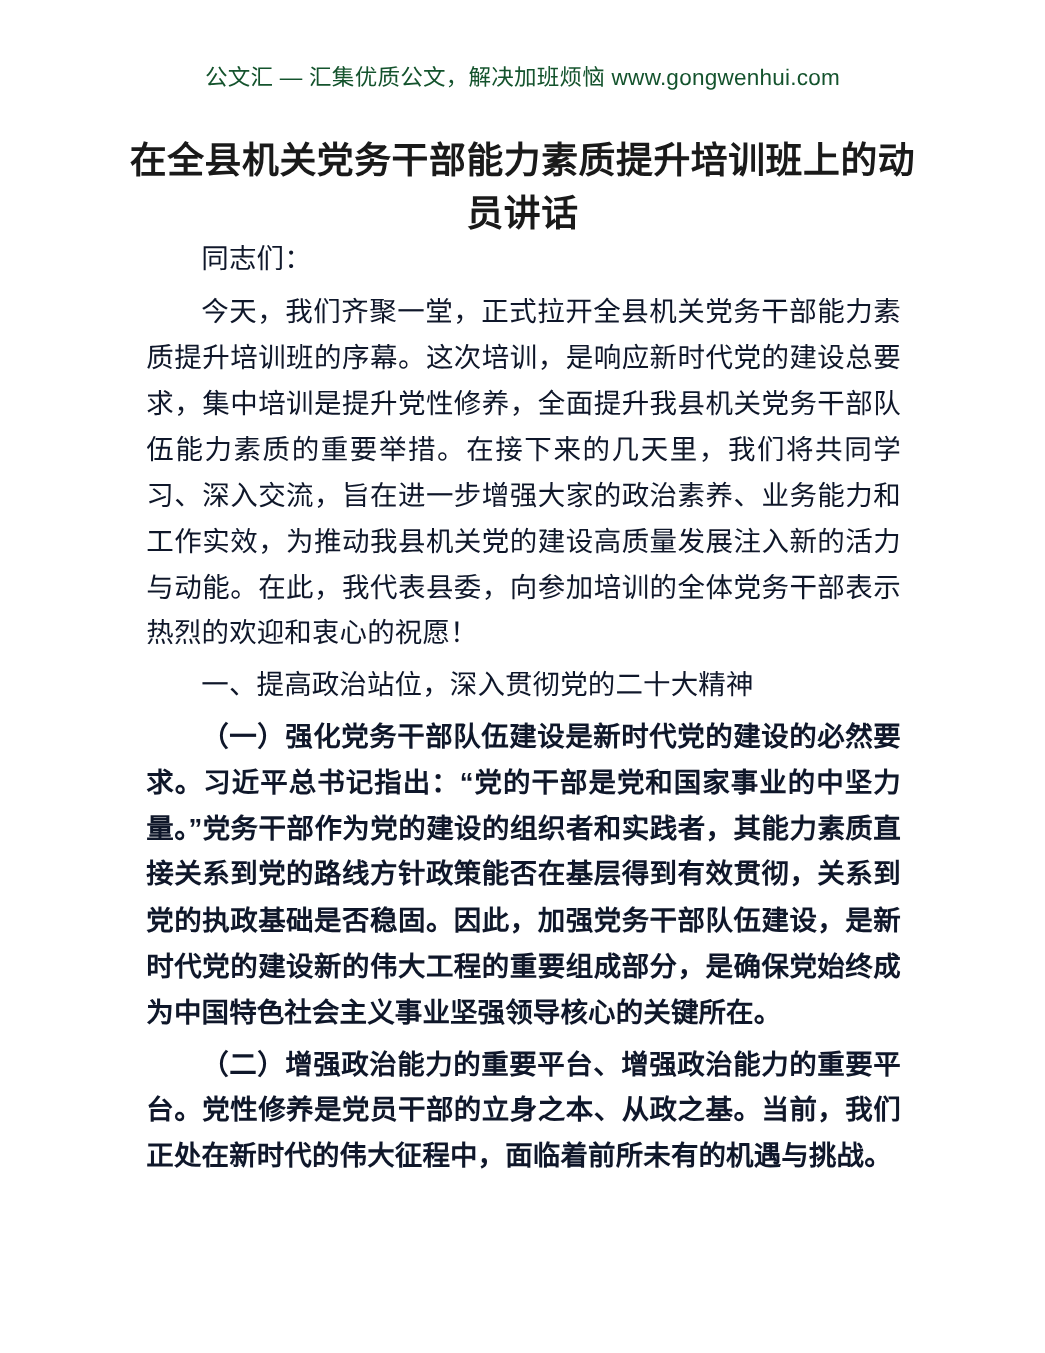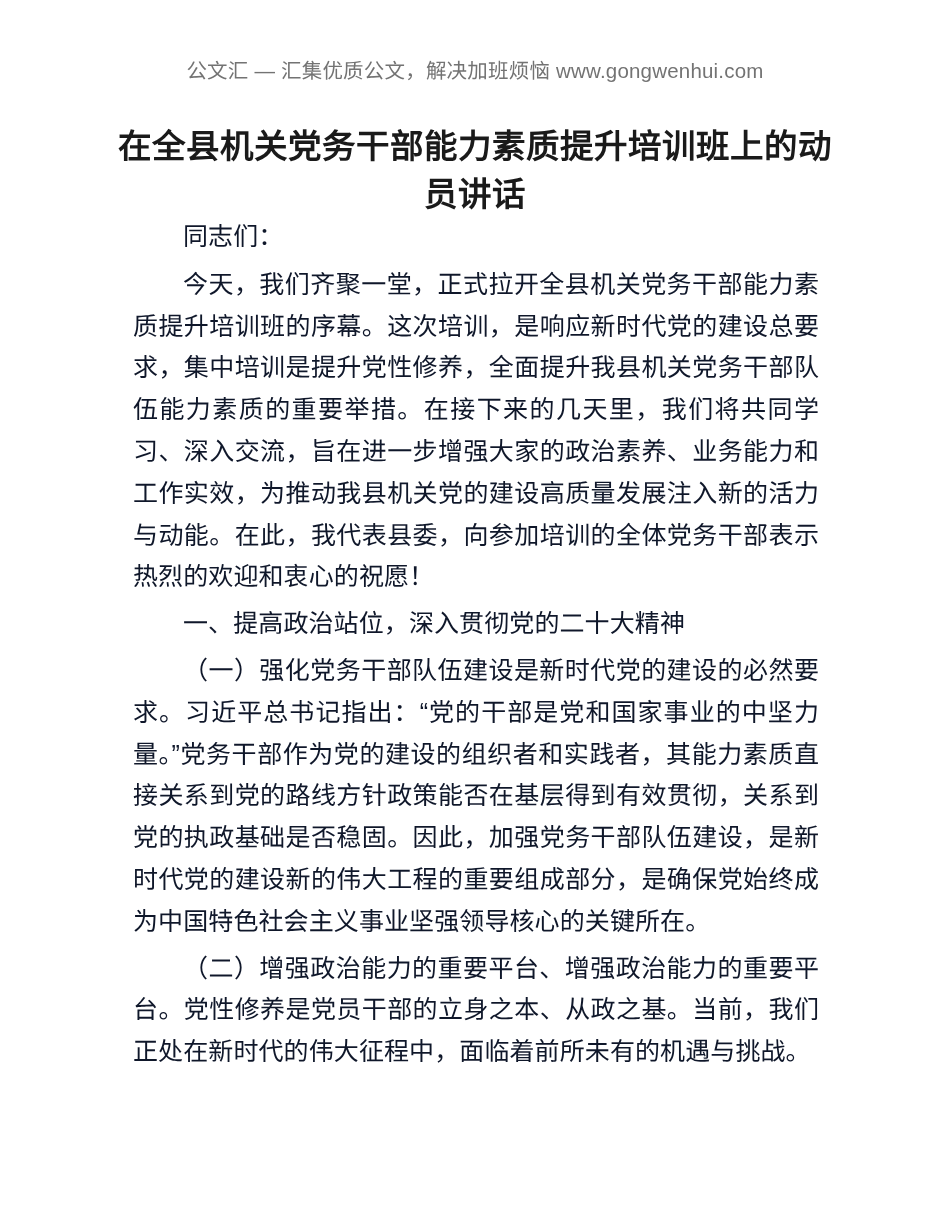--- a/index.html
+++ b/index.html
@@ -27,21 +27,21 @@
   
   .site-banner {
     position: absolute;
     top: 57px;
     left: 0;
     width: 950px;
     text-align: center;
     font-size: 20.5px;
     line-height: 28px;
     letter-spacing: 0.2px;
-    color: #737373;
+    color: #14532d;
     white-space: nowrap;
     font-weight: 400;
   }
   .site-banner .banner-url {
     font-size: 20.5px;
   }
 
   
   .doc-title {
     position: absolute;
@@ -81,20 +81,21 @@
   }
 
   .para.heading-1 {
     text-indent: 2em;
     margin-top: 5px;
     margin-bottom: 5px;
   }
 
   .para.sub-para {
     text-indent: 2em;
+    font-weight: bold;
   }
 
   
   .para.tail {
     margin-bottom: 0;
   }
 </style>
 </head>
 <body>
 

